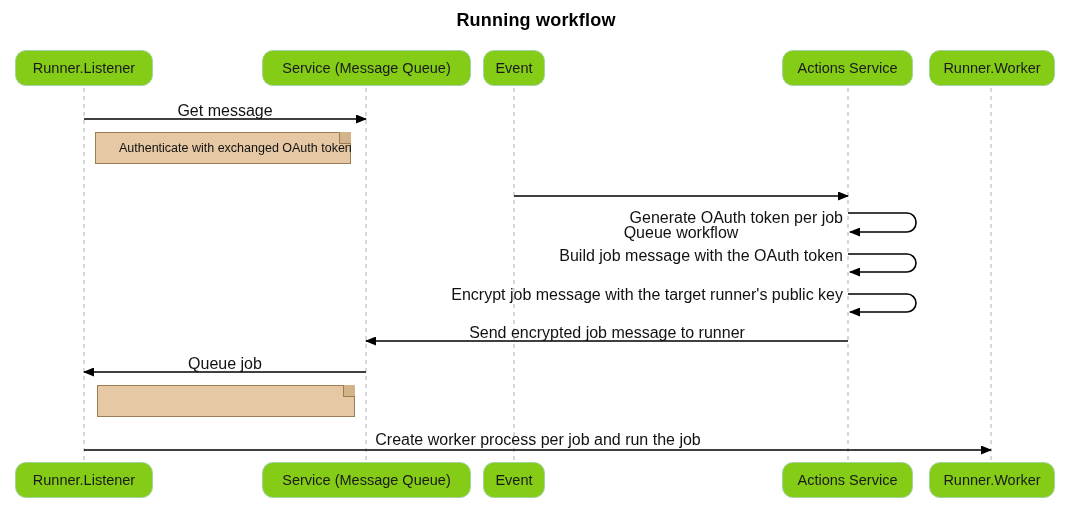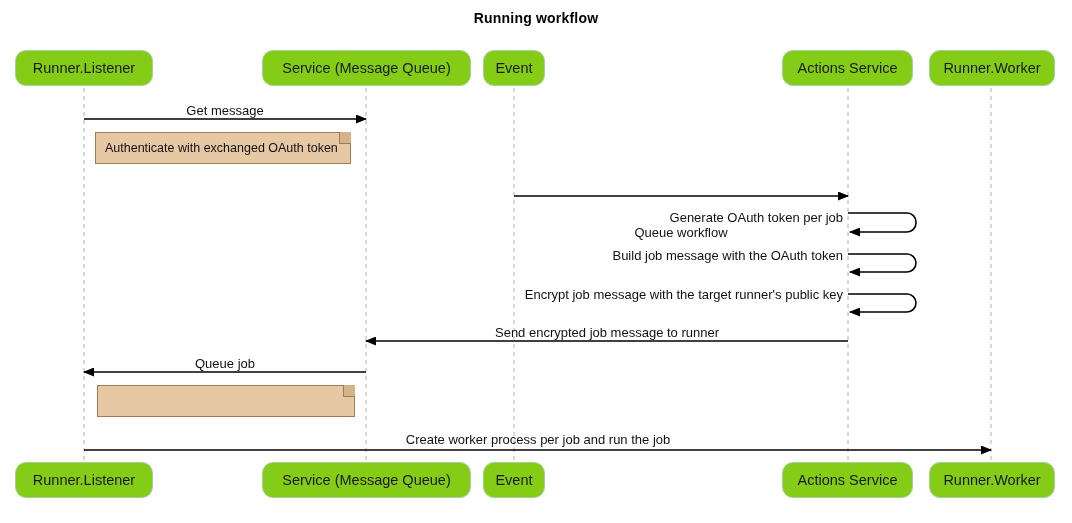--- a/index.html
+++ b/index.html
@@ -25,21 +25,21 @@
     left: 0;
     width: 1072px;
     height: 523px;
   }
   .title {
     position: absolute;
     left: 0;
     top: 10px;
     width: 1072px;
     text-align: center;
-    font-size: 14px;
+    font-size: 18px;
     font-weight: bold;
     letter-spacing: 0.2px;
   }
   .participant {
     position: absolute;
     box-sizing: border-box;
     background: #84cc16;
     border: 1px solid #a4d1a2;
     border-radius: 11px;
     display: flex;
@@ -53,36 +53,36 @@
   .note {
     position: absolute;
     box-sizing: border-box;
     background: #e6c9a4;
     border: 1px solid #9b7d52;
     display: flex;
     align-items: center;
     font-size: 12.5px;
     color: #111111;
     height: 32px;
-    padding-left: 9px;
+    padding-left: 23px;
     white-space: nowrap;
   }
   .note-fold {
     position: absolute;
     top: -1px;
     right: -1px;
     width: 11px;
     height: 11px;
     background: #d3b38a;
     border-left: 1px solid #9b7d52;
     border-bottom: 1px solid #9b7d52;
   }
   .msg-label {
     position: absolute;
-    font-size: 13px;
+    font-size: 16px;
     color: #111111;
     white-space: nowrap;
     line-height: 14px;
   }
   .msg-label.center { transform: translateX(-50%); }
   .msg-label.right  { transform: translateX(-100%); }
 </style>
 </head>
 <body>
 

